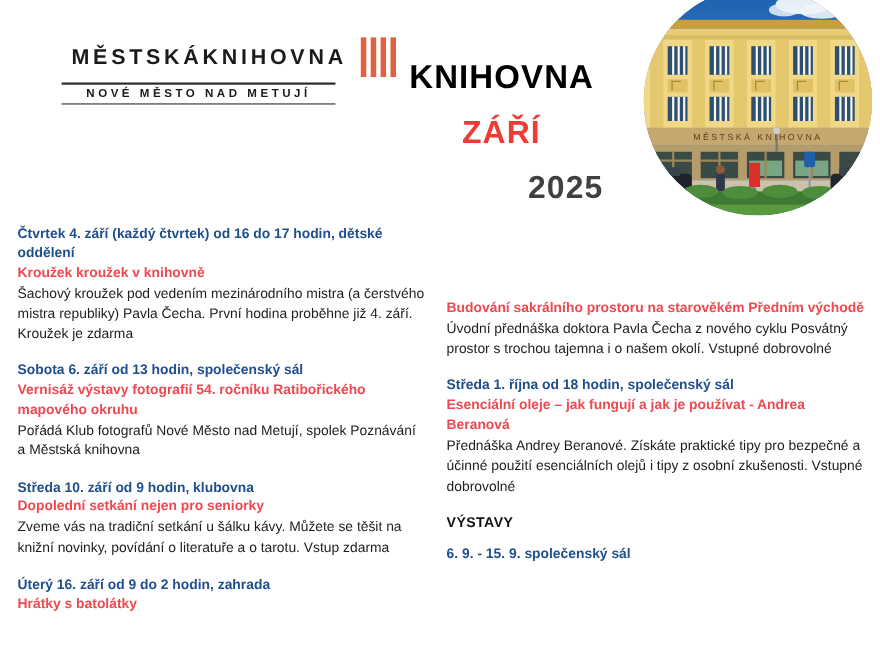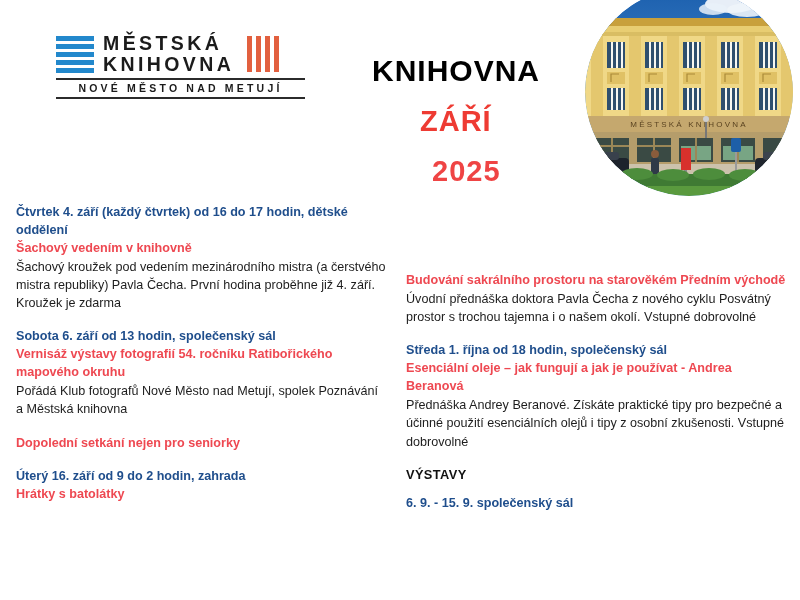--- a/index.html
+++ b/index.html
@@ -47,21 +47,21 @@
     padding-top: 1px;
   }
   .logo-bars-blue span {
     display: block;
     height: 5px;
     width: 100%;
     background: #2288cc;
   }
   .logo-words {
     display: flex;
-    flex-direction: column;
+    flex-direction: row;
     line-height: 1.06;
   }
   .logo-words .lw {
     font-size: 19.5px;
     font-weight: bold;
     letter-spacing: 3.4px;
     color: #1b1b1b;
     white-space: nowrap;
   }
   .logo-bars-orange {
@@ -115,25 +115,25 @@
     font-weight: bold;
     color: #ee3b33;
     letter-spacing: 1px;
     line-height: 1;
     margin-top: 21px;
     margin-left: 48px;
   }
   .title-year {
     font-size: 29px;
     font-weight: bold;
-    color: #ef4444;
+    color: #404040;
     letter-spacing: 1px;
     line-height: 1;
     margin-top: 21px;
-    margin-left: 60px;
+    margin-left: 108px;
   }
 
   
   .photo-circle {
     position: absolute;
     right: 7px;
     top: -12px;
     width: 208px;
     height: 208px;
     border-radius: 50%;
@@ -390,32 +390,34 @@
       </svg>
     </div>
   </div>
 
   <div class="columns">
 
     <div class="col col-left">
 
       <div class="event">
         <div class="ev-when">Čtvrtek 4. září (každý čtvrtek) od 16 do 17 hodin, dětské oddělení</div>
-        <div class="ev-title">Šachový vedením v knihovně</div>
+        <div class="ev-title">Kroužek kroužek v knihovně</div>
         <div class="ev-desc">Šachový kroužek pod vedením mezinárodního mistra (a čerstvého mistra republiky) Pavla Čecha. První hodina proběhne již 4. září. Kroužek je zdarma</div>
       </div>
 
       <div class="event spacer-top">
         <div class="ev-when">Sobota 6. září od 13 hodin, společenský sál</div>
         <div class="ev-title">Vernisáž výstavy fotografií 54. ročníku Ratibořického mapového okruhu</div>
         <div class="ev-desc">Pořádá Klub fotografů Nové Město nad Metují, spolek Poznávání a Městská knihovna</div>
       </div>
 
       <div class="event spacer-top">
+        <div class="ev-when">Středa 10. září od 9 hodin, klubovna</div>
         <div class="ev-title">Dopolední setkání nejen pro seniorky</div>
+        <div class="ev-desc">Zveme vás na tradiční setkání u šálku kávy. Můžete se těšit na knižní novinky, povídání o literatuře a o tarotu. Vstup zdarma</div>
       </div>
 
       <div class="event spacer-top">
         <div class="ev-when">Úterý 16. září od 9 do 2 hodin, zahrada</div>
         <div class="ev-title">Hrátky s batolátky</div>
         <div class="ev-desc"></div>
       </div>
 
     </div>
 

